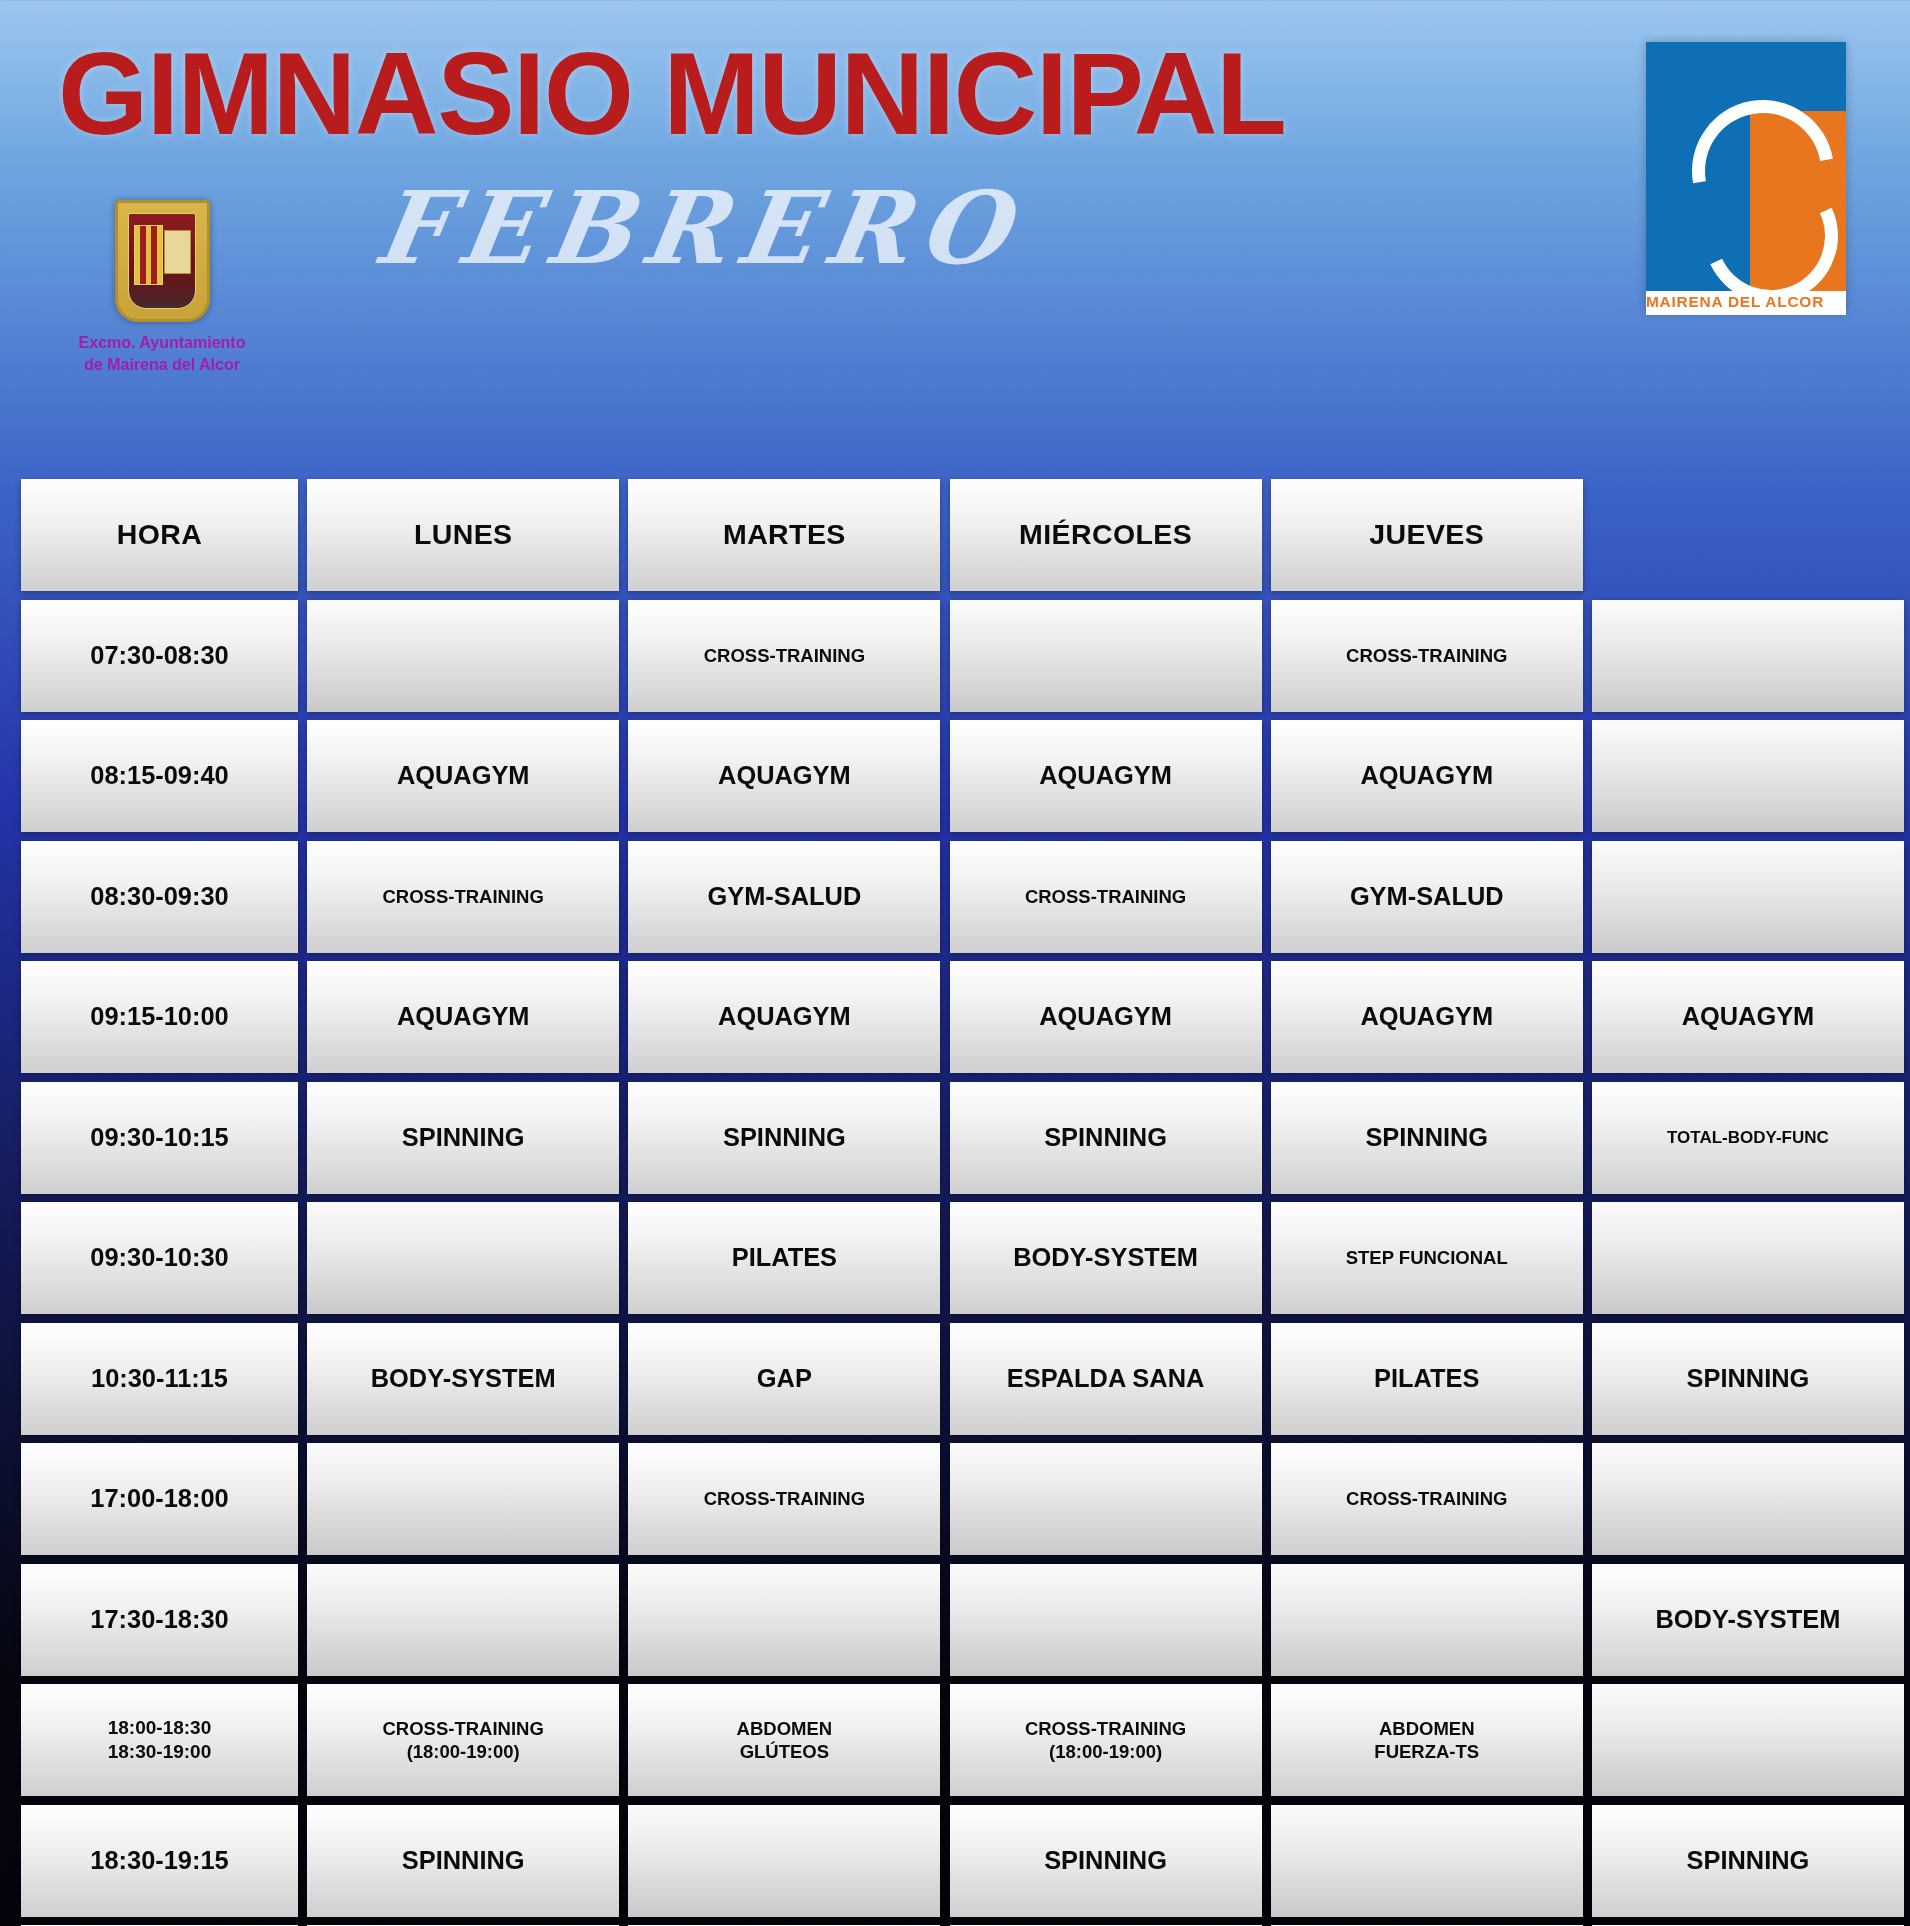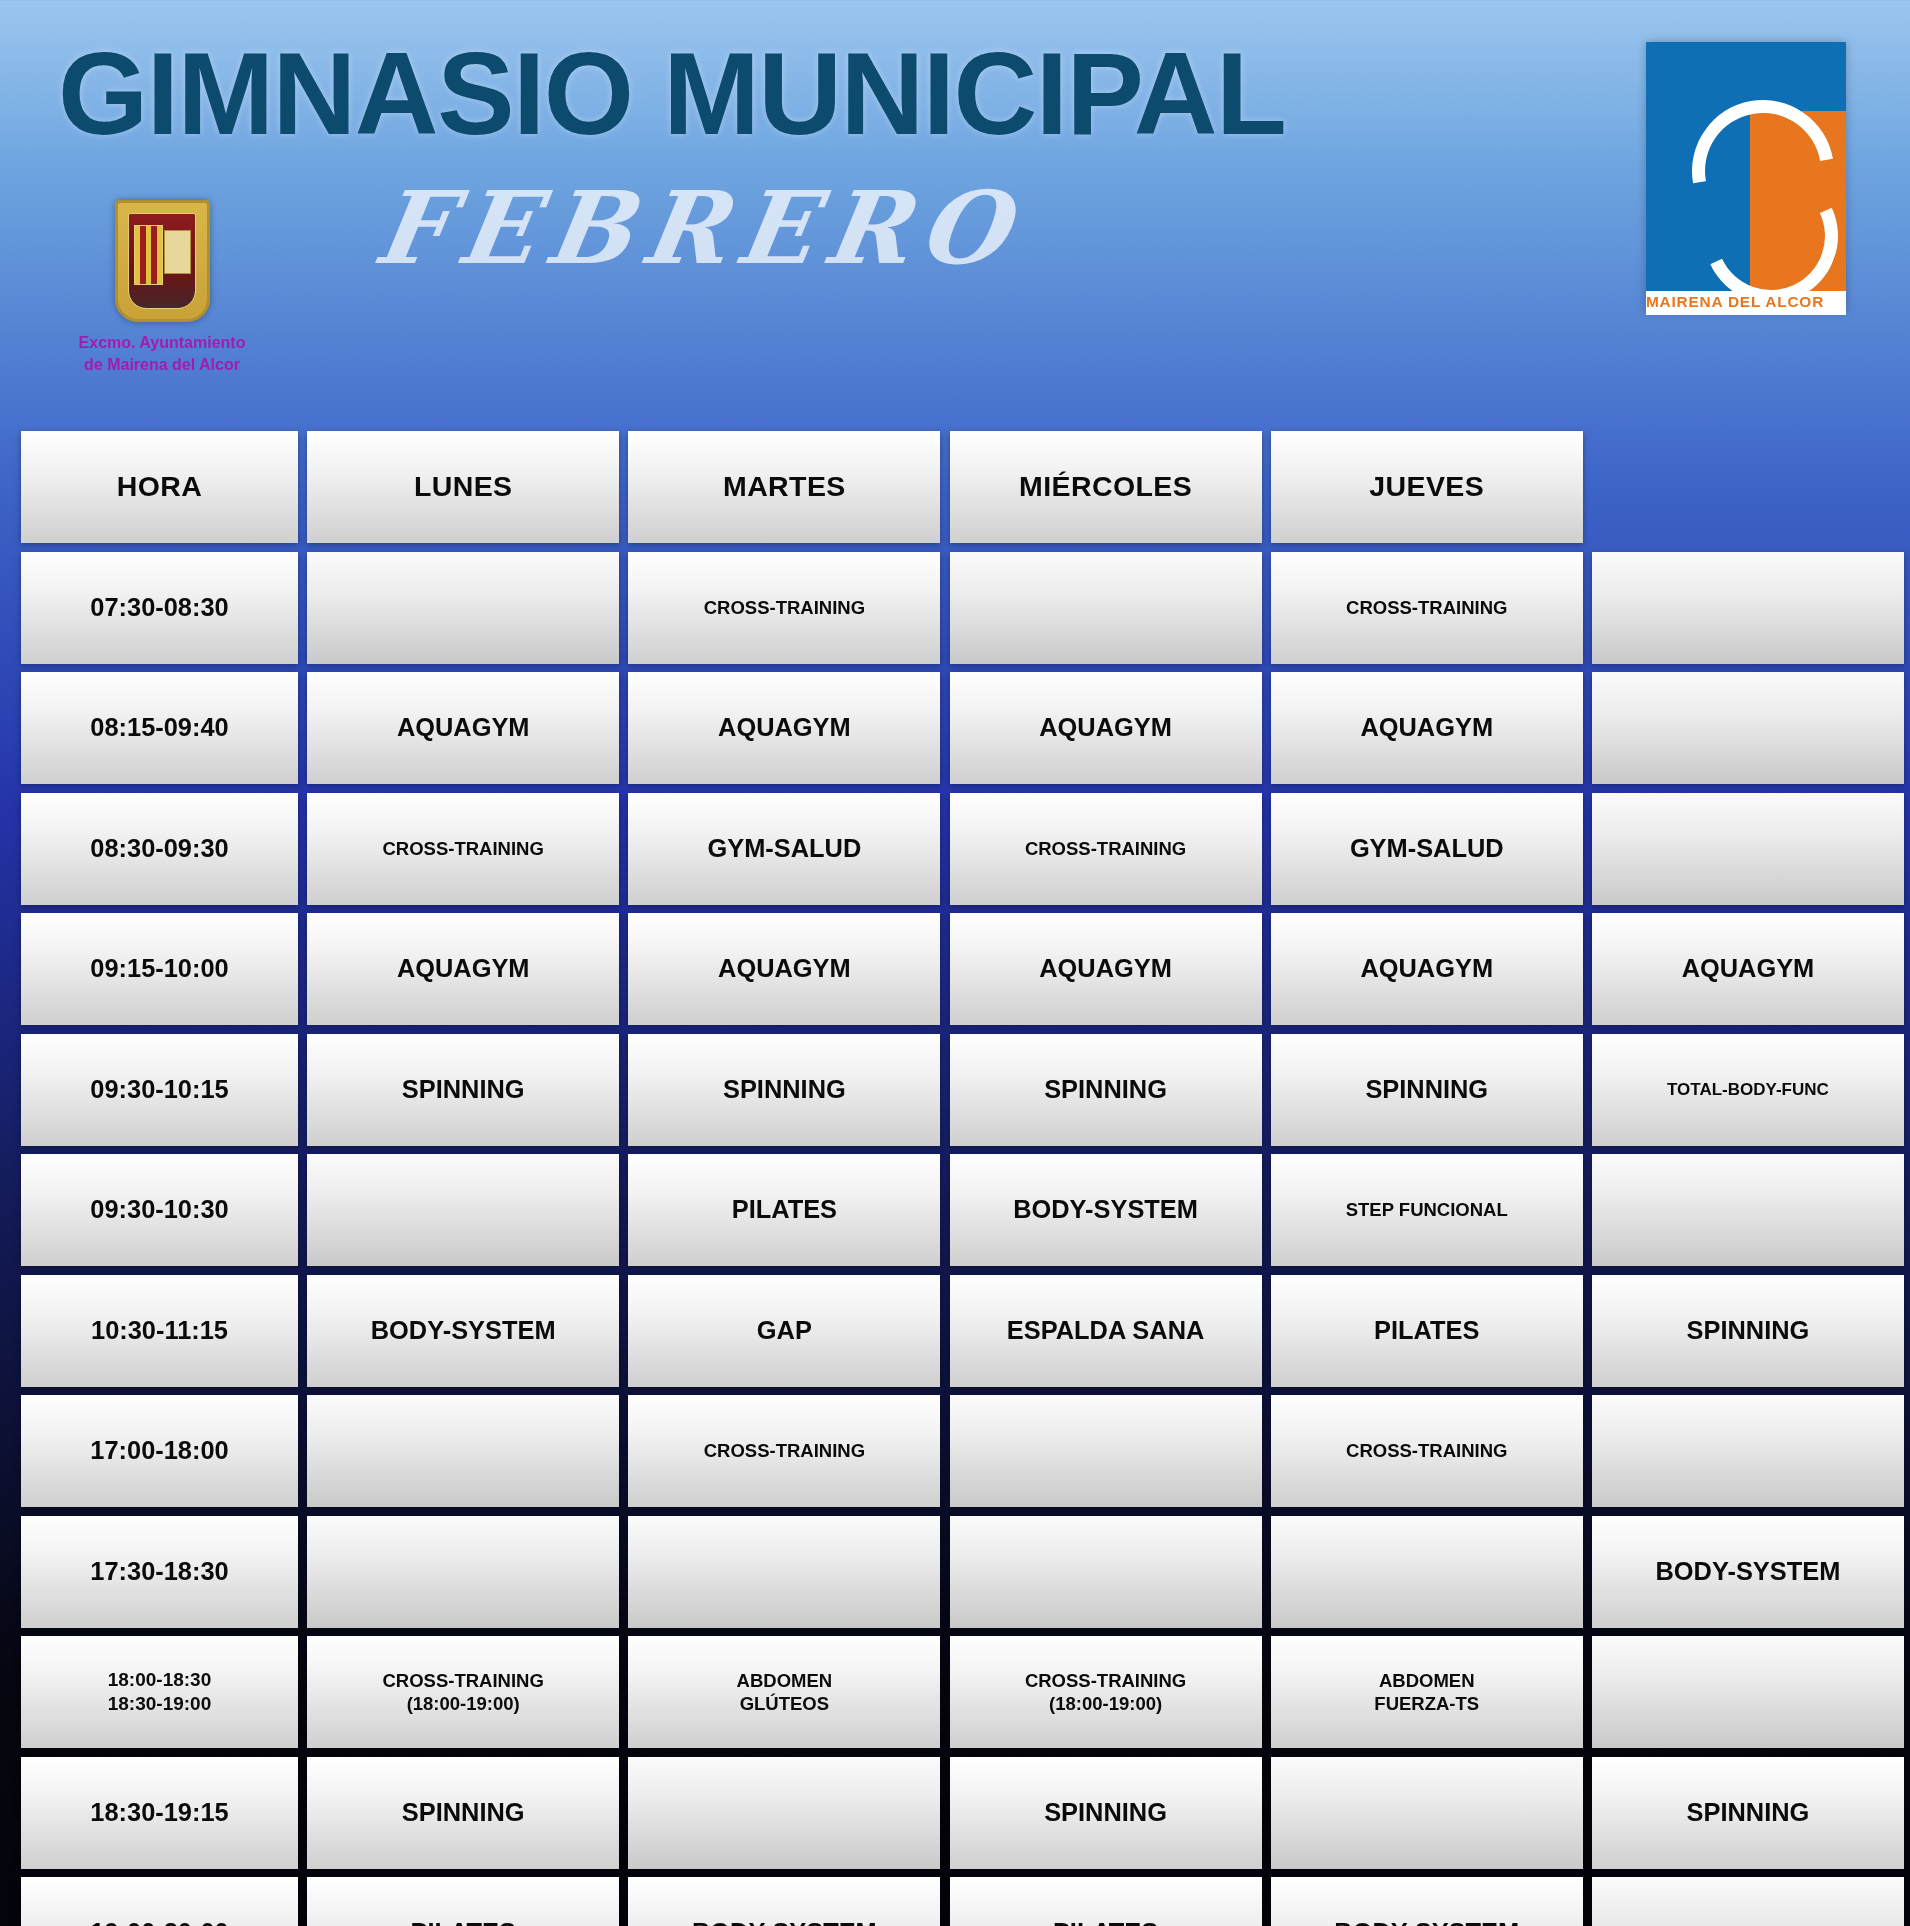--- a/index.html
+++ b/index.html
@@ -18,21 +18,21 @@
     height: 420px;
     width: 100%;
   }
   .title {
     position: absolute;
     top: 27px;
     left: 58px;
     font-size: 116px;
     font-weight: bold;
     letter-spacing: -1.5px;
-    color: #0c4a6e;
+    color: #b91c1c;
     text-shadow: 0 0 7px rgba(255,255,255,0.35);
     white-space: nowrap;
   }
   .month {
     position: absolute;
     top: 169px;
     left: 385px;
     font-family: "DejaVu Serif", serif;
     font-style: italic;
     font-size: 100px;
@@ -148,21 +148,21 @@
     text-align: center;
     color: #0b0b0b;
     font-weight: bold;
     background: linear-gradient(180deg,#ffffff 0%,#f2f2f2 35%,#cfcfcf 100%);
     box-shadow: 0 2.3px 6.2px rgba(0,0,0,0.35);
     padding: 2.3px 3.9px;
     box-sizing: border-box;
     line-height: 1.25;
   }
   .row.head .cell { height: 112px; }
-  .head .cell { font-size: 28.5px; letter-spacing: 0.4px; }
+  .head .cell { font-size: 28.5px; letter-spacing: 0.4px; margin-top: 48px; }
   .hour { font-size: 25.4px; }
   .hour.small { font-size: 19px; }
   .cls { font-size: 25.4px; }
   .cls.sm { font-size: 18.5px; }
   .cls.xs { font-size: 17px; }
   .empty { background: linear-gradient(180deg,#fbfbfb 0%,#ededed 35%,#c9c9c9 100%); }
 </style>
 </head>
 <body>
 

